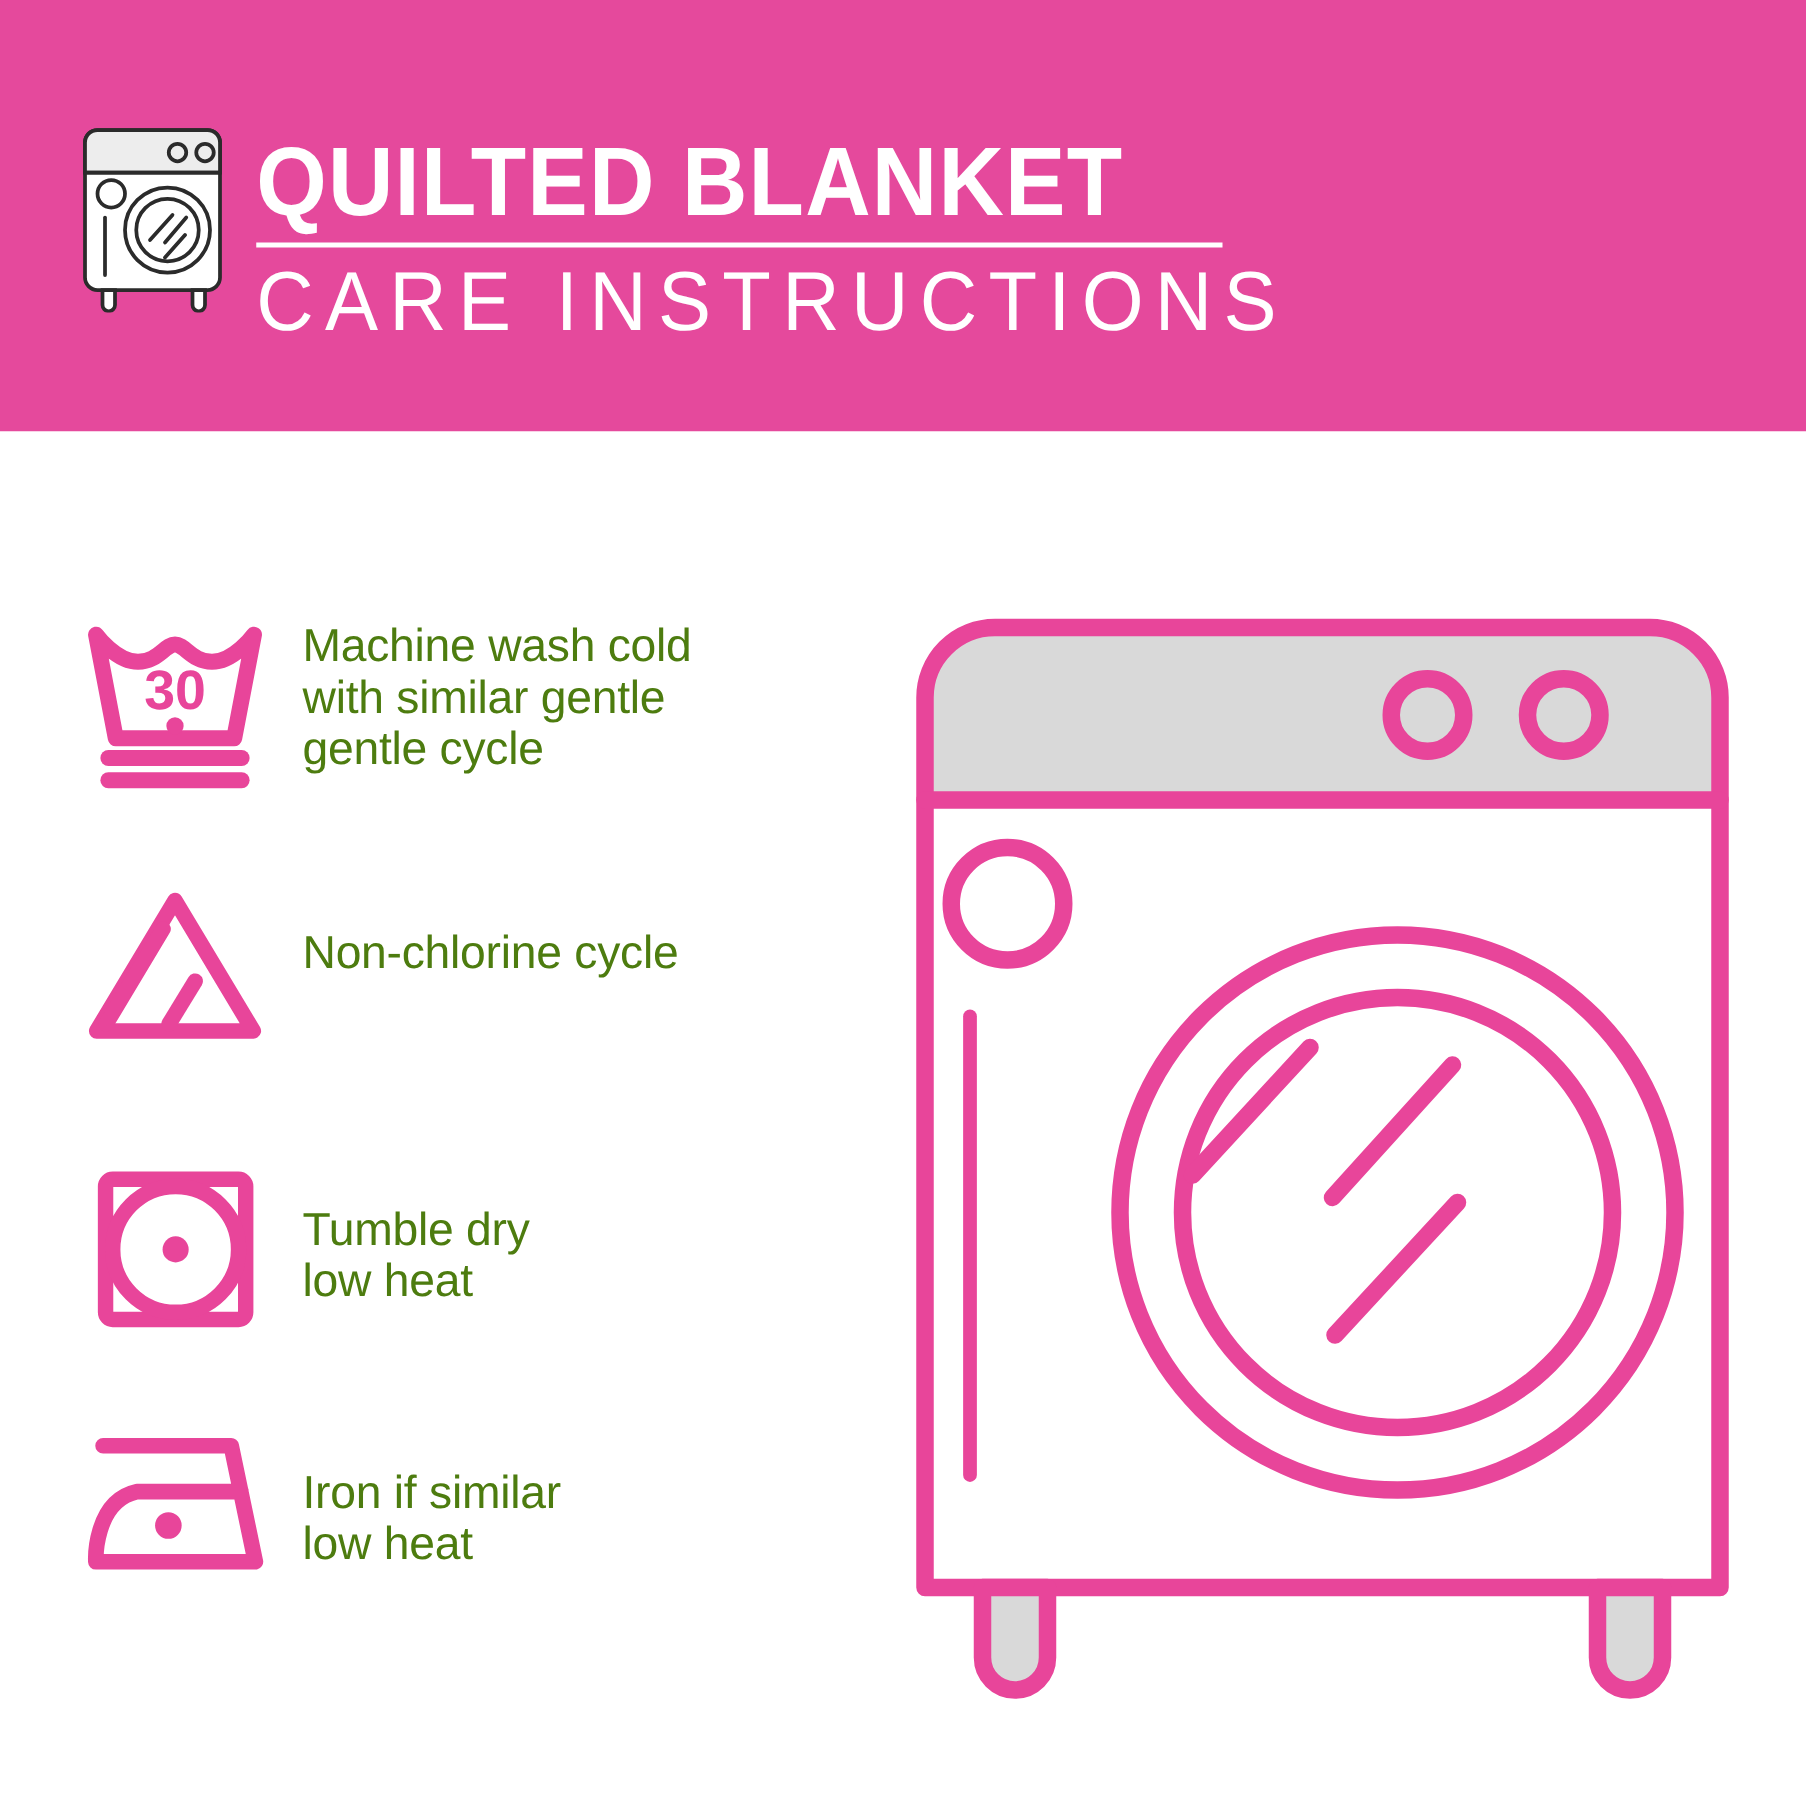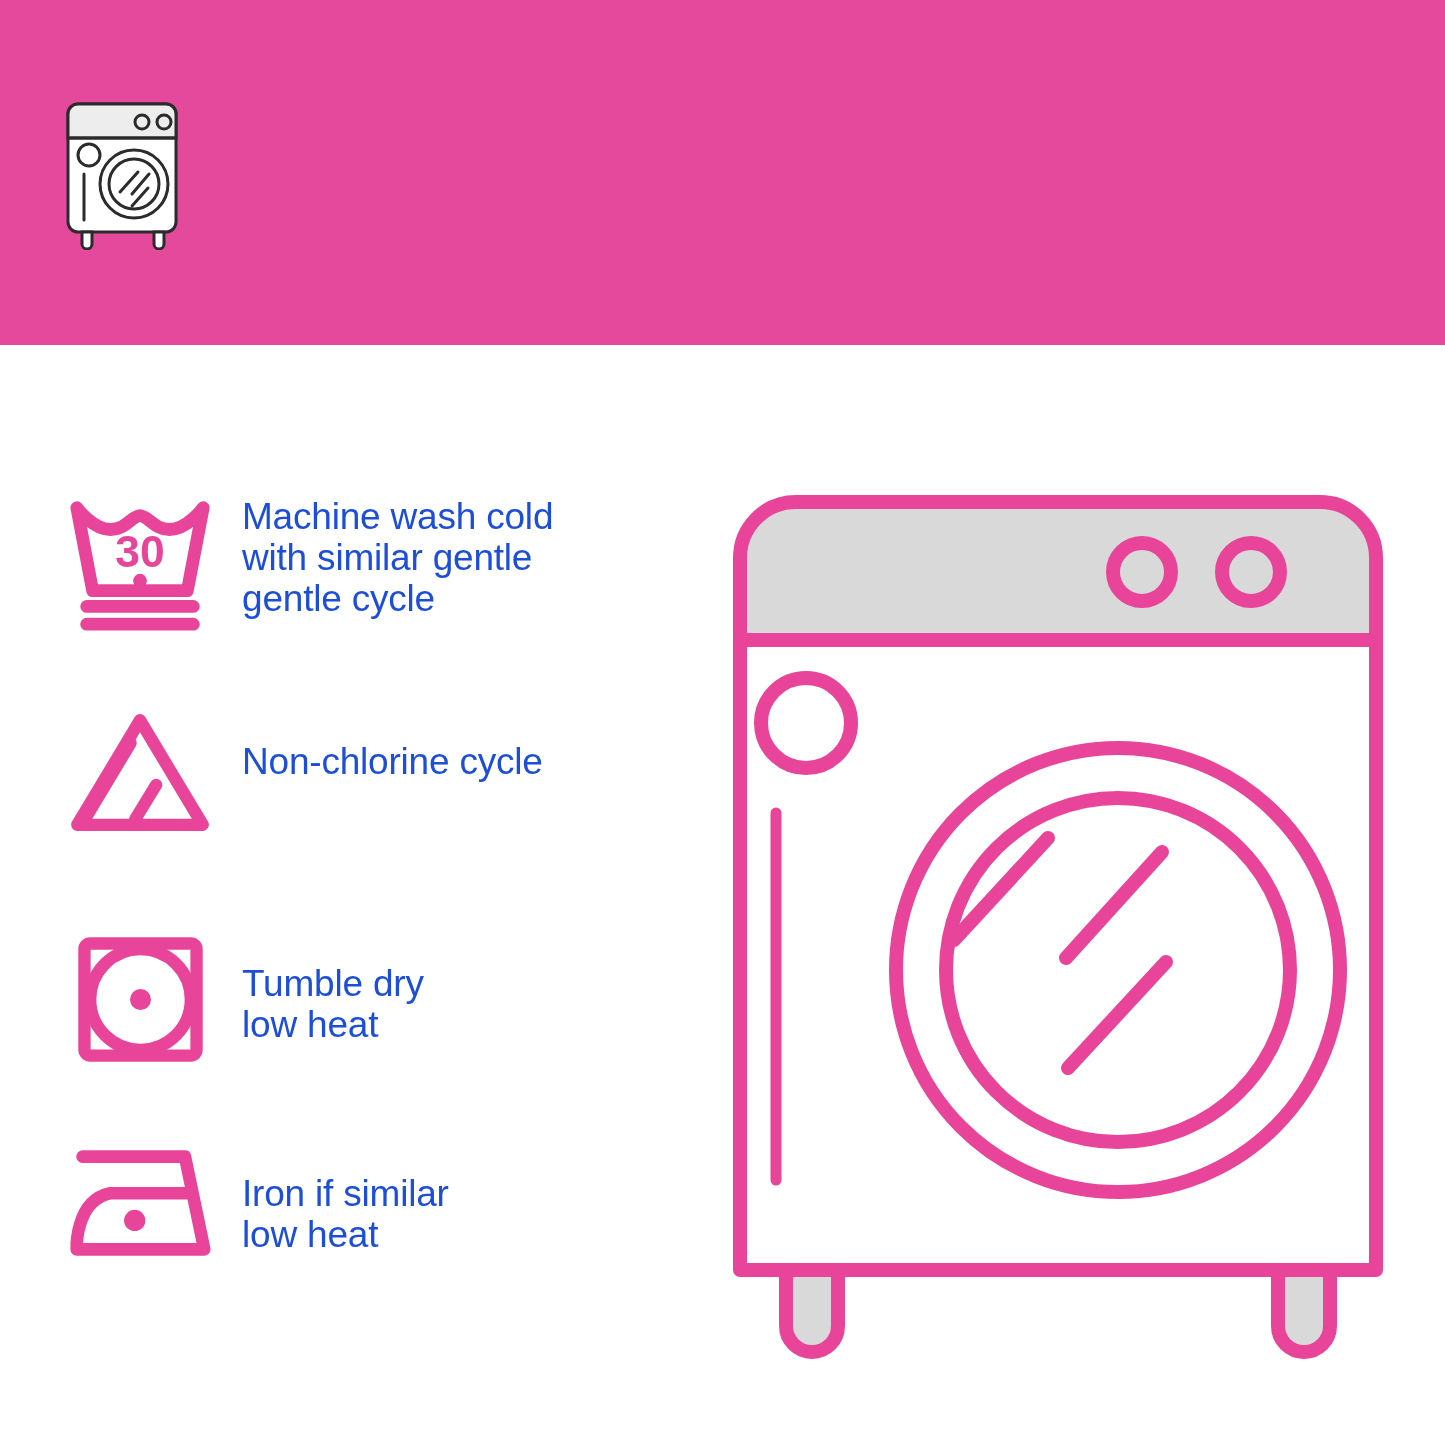--- a/index.html
+++ b/index.html
@@ -95,21 +95,21 @@
     flex: 0 0 160px;
     display: flex;
     align-items: center;
     justify-content: center;
   }
   .care-text {
     margin-left: 22px;
     font-family: "Liberation Sans", sans-serif;
     font-size: 37px;
     line-height: 41px;
-    color: #1d4ed8;
+    color: #4d7c0f;
     letter-spacing: -0.2px;
     padding-top: 4px;
   }
   .care-text .ln { display: block; white-space: nowrap; }
 
   .care-row.r0 .care-text { padding-top: 6px; }
   .care-row.r1 .care-text { padding-top: 34px; }
   .care-row.r2 .care-text { padding-top: 30px; }
   .care-row.r3 .care-text { padding-top: 28px; }
 
@@ -147,20 +147,25 @@
         <circle cx="76" cy="86" r="25" fill="#ffffff" stroke="#2b2b2b" stroke-width="3"></circle>
         <line x1="62" y1="94" x2="80" y2="74" stroke="#2b2b2b" stroke-width="3" stroke-linecap="round"></line>
         <line x1="74" y1="96" x2="91" y2="76" stroke="#2b2b2b" stroke-width="3" stroke-linecap="round"></line>
         <line x1="74" y1="108" x2="90" y2="90" stroke="#2b2b2b" stroke-width="3" stroke-linecap="round"></line>
 
         <path d="M24 134 v12 a5 5 0 0 0 10 0 v-12 z" fill="#ffffff" stroke="#2b2b2b" stroke-width="3"></path>
         <path d="M96 134 v12 a5 5 0 0 0 10 0 v-12 z" fill="#ffffff" stroke="#2b2b2b" stroke-width="3"></path>
       </svg>
     </div>
 
+    <div class="header-text">
+      <div class="title-main">QUILTED BLANKET</div>
+      <div class="title-rule"></div>
+      <div class="title-sub">CARE INSTRUCTIONS</div>
+    </div>
   </div>
 
   <div class="care-list">
 
     <div class="care-row r0">
       <div class="care-icon">
         <svg viewBox="0 0 160 150" width="158" height="148">
           <g fill="none" stroke="#e8459a" stroke-width="13" stroke-linecap="round" stroke-linejoin="round">
             <path d="M16 18 C16 18 32 40 50 40 C66 40 72 26 80 26
                      C88 26 94 40 110 40 C128 40 144 18 144 18

